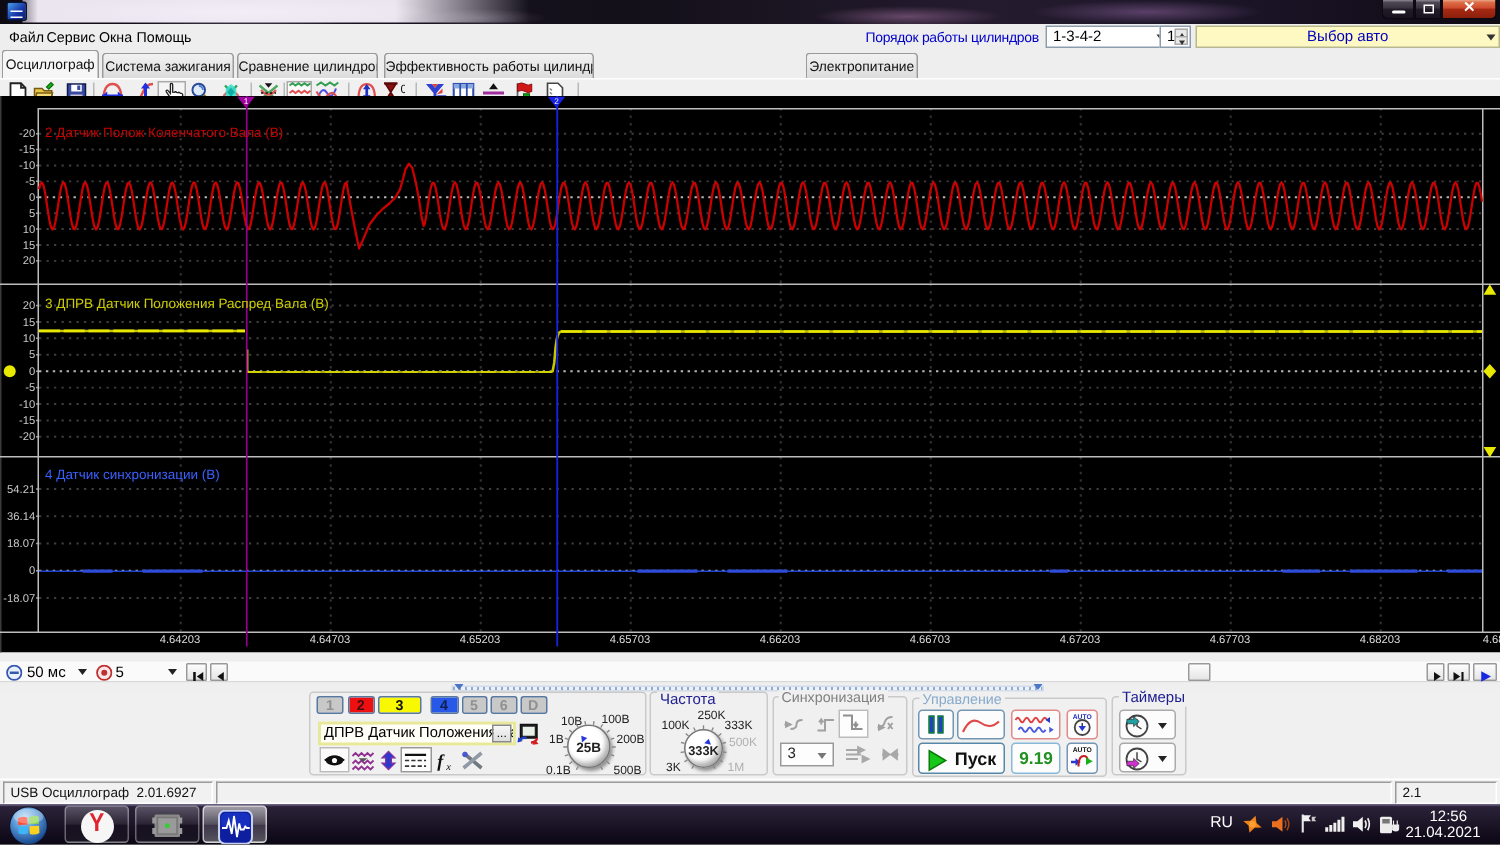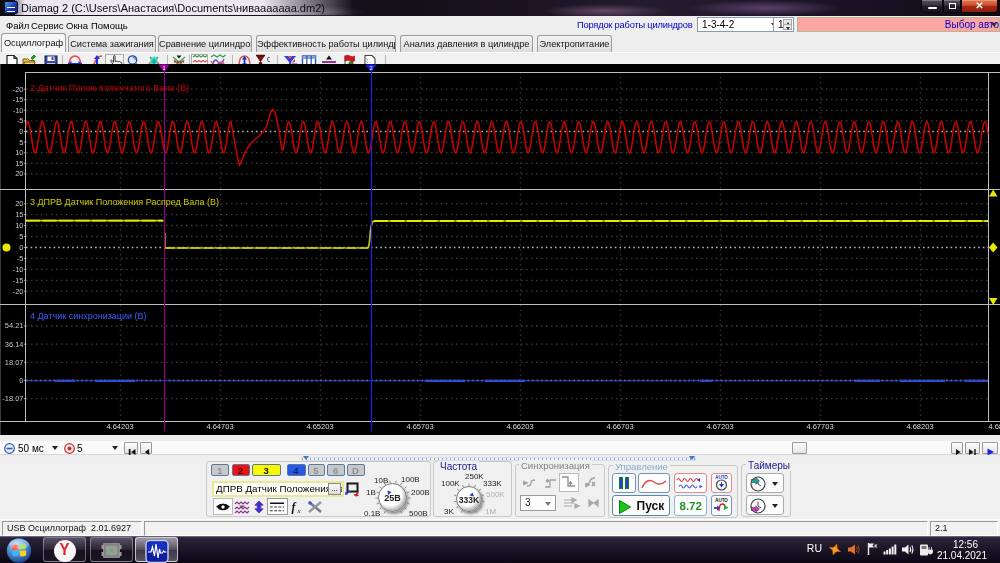--- a/index.html
+++ b/index.html
@@ -32,21 +32,21 @@
 .combo{position:absolute;top:1px;height:15px;background:#fff;border:1px solid #8c9cac;font-size:10px;color:#000}
 .combo .ar{position:absolute;right:2px;top:5px;width:0;height:0;border-left:3.5px solid transparent;border-right:3.5px solid transparent;border-top:4px solid #333}
 #combo1{left:697px;width:83px}
 #combo1 span{position:absolute;left:4px;top:1px}
 #spin{left:773px;width:21px}
 #spin span{position:absolute;left:4px;top:1px}
 #spin .up{position:absolute;right:1px;top:1px;width:9px;height:6px;background:#e8e8e8;border:1px solid #aaa}
 #spin .dn{position:absolute;right:1px;bottom:1px;width:9px;height:6px;background:#e8e8e8;border:1px solid #aaa}
 #spin .up:after{content:"";position:absolute;left:1.5px;top:1.5px;border-left:2.5px solid transparent;border-right:2.5px solid transparent;border-bottom:3px solid #333}
 #spin .dn:after{content:"";position:absolute;left:1.5px;top:1.5px;border-left:2.5px solid transparent;border-right:2.5px solid transparent;border-top:3px solid #333}
-#combo2{left:797px;width:203px;background:#fca5a5;border:1px solid #b8b890;text-align:right;color:#0000c0}
+#combo2{left:797px;width:203px;background:#fef9c3;border:1px solid #b8b890;text-align:center;color:#0000c0}
 #combo2 span{position:relative;top:1px}
 
 #tabbar{position:absolute;left:0;top:33px;width:1000px;height:19px;background:#eee}
 .tab{position:absolute;top:2px;height:17px;background:linear-gradient(#f2f2f2,#dcdcdc);border:1px solid #9a9a9a;border-bottom:none;border-radius:3px 3px 0 0;font-size:9.2px;color:#111;text-align:center;line-height:16px;white-space:nowrap;overflow:hidden}
 #tab0{left:1px;top:0;height:19px;background:#f6f6f6;z-index:3;line-height:18px}
 
 #toolbar{position:absolute;left:0;top:52px;width:1000px;height:18px;background:#f0f0f0;border-top:1px solid #fff;border-bottom:1px solid #c8c8c8}
 .tsep{position:absolute;top:2px;width:1px;height:13px;background:#b8b8b8}
 .ticon{position:absolute;top:1px;width:16px;height:16px}
 #tbcombo{position:absolute;left:390px;top:0;width:146px;height:17px;background:#f2f2f2;border-right:1px solid #ccc;font-size:10.5px;color:#000;text-align:center;line-height:16px}
@@ -88,21 +88,20 @@
 #plot .z{stroke:#b4b4b4;stroke-width:1.4;stroke-dasharray:1.6 3}
 #plot .v{stroke:#303030;stroke-width:1.4;stroke-dasharray:1.6 3.4}
 #plot .b{stroke:#bdbdbd;stroke-width:1}
 #plot .yl{font-family:"Liberation Sans",sans-serif;font-size:7.5px;fill:#c8c8c8;text-anchor:end}
 #plot .xl{font-family:"Liberation Sans",sans-serif;font-size:7.5px;fill:#dcdcdc}
 #plot .t{font-family:"Liberation Sans",sans-serif;font-size:9px}
 </style></head><body>
 <div id="titlebar">
 <div id="titleglow"></div>
     <div id="appico"></div>
-<div id="titletext">Diamag 2 (C:\Users\Анастасия\Documents\нивааааааа.dm2)</div>
 <div class="wbtn" id="btnmin">
       <div style="position:absolute;left:6px;top:7px;width:9px;height:1.6px;background:#fff;border-radius:1px"></div>
     </div>
 <div class="wbtn" id="btnmax">
       <div class="wg"><span style="display:inline-block;width:7px;height:6px;border:1px solid #fff;background:transparent;margin-top:3px"></span></div>
     </div>
 <div class="wbtn" id="btnclose">
       <div class="wg" style="font-size:10px">✕</div>
     </div>
 </div>
@@ -121,21 +120,20 @@
       <div class="up"></div>
       <div class="dn"></div>
     </div>
 <div class="combo" id="combo2"><span>Выбор авто</span><div class="ar"></div></div>
 </div>
 <div id="tabbar">
     <div class="tab" id="tab0" style="left:1px;width:65px">Осциллограф</div>
     <div class="tab" style="left:68px;width:88px">Система зажигания</div>
     <div class="tab" style="left:158px;width:94px">Сравнение цилиндров</div>
     <div class="tab" style="left:256px;width:140px">Эффективность работы цилиндров</div>
-    <div class="tab" style="left:400px;width:133px">Анализ давления в цилиндре</div>
     <div class="tab" style="left:537px;width:75px">Электропитание</div>
   </div>
 <div id="toolbar">
     <div class="tsep" style="left:62px"></div>
     <div class="tsep" style="left:167px"></div>
     <div class="tsep" style="left:189px"></div>
     <div class="tsep" style="left:232px"></div>
     <div class="tsep" style="left:277px"></div>
     <div class="tsep" style="left:385px"></div>
     <svg class="ticon" style="left:4px" width="16" height="16" viewBox="0 0 16 16">
@@ -599,21 +597,21 @@
         <path d="M9.5 8 v3.5" stroke="#444" stroke-width="1"></path>
 <path d="M7 10 L9.5 13.5 12 10z" fill="#2838d0"></path>
       </svg></div>
     <div class="cbtn" style="left:611.5px;top:33px;width:58.5px;height:21px;border-color:#5888a8">
 <svg class="abs" style="left:4px;top:2.5px" width="16" height="16" viewBox="0 0 16 16">
         <path d="M2.5 1.5 L13.5 8 2.5 14.5z" fill="#18c818" stroke="#0a7a0a" stroke-width="1"></path>
       </svg>
 <span class="abs" style="left:24px;top:3px;font-size:12px;font-weight:bold;color:#111">Пуск</span>
     </div>
     <div class="cbtn" style="left:673.5px;top:33px;width:33px;height:21px;border-color:#88b8d8">
-      <span class="abs" style="left:5px;top:3.5px;font-size:11.5px;font-weight:bold;color:#209020">8.72</span>
+      <span class="abs" style="left:5px;top:3.5px;font-size:11.5px;font-weight:bold;color:#209020">9.19</span>
     </div>
     <div class="cbtn" style="left:710.5px;top:33px;width:21.5px;height:21px">
 <svg width="19" height="19" viewBox="0 0 19 19">
         <text x="9.5" y="5.5" font-size="4.5" font-weight="bold" text-anchor="middle" fill="#111" font-family="Liberation Sans">AUTO</text>
 <path d="M2 12 h4" stroke="#2838d0" stroke-width="1.8"></path>
         <path d="M5 9.5 L8.5 12 5 14.5z" fill="#2838d0"></path>
 <path d="M7 15 Q7 8 10.5 8 Q13 8 13 11" fill="none" stroke="#c02020" stroke-width="1.4"></path>
 <path d="M12 9 L16.5 11.5 12 14z" fill="#18b018"></path>
       </svg></div>
     <div class="gbox" style="left:741px;top:2px;width:50px;height:53px"></div>

